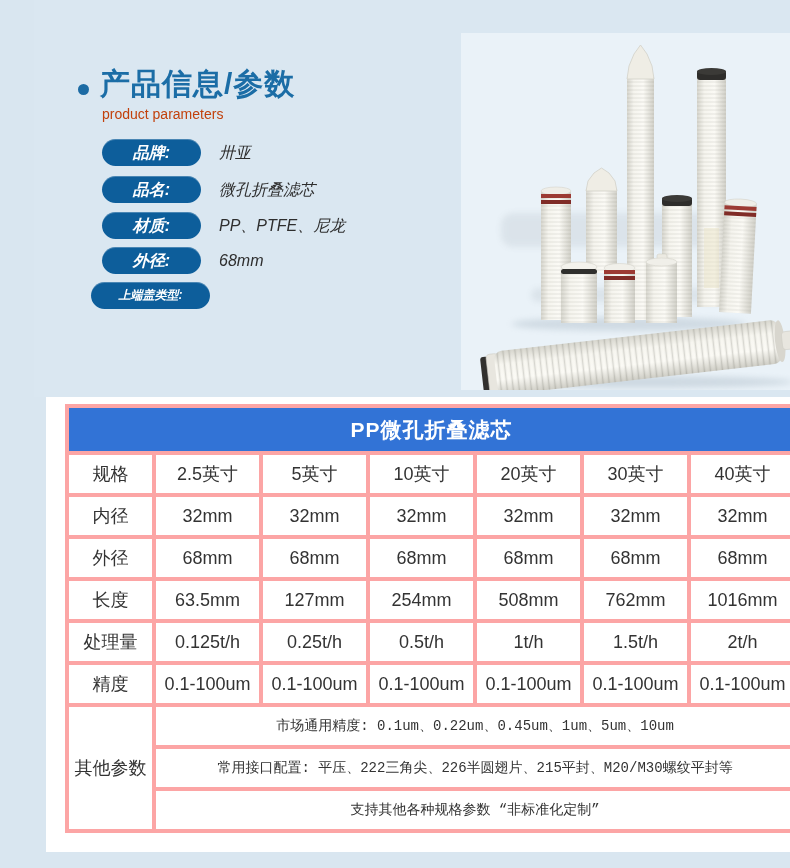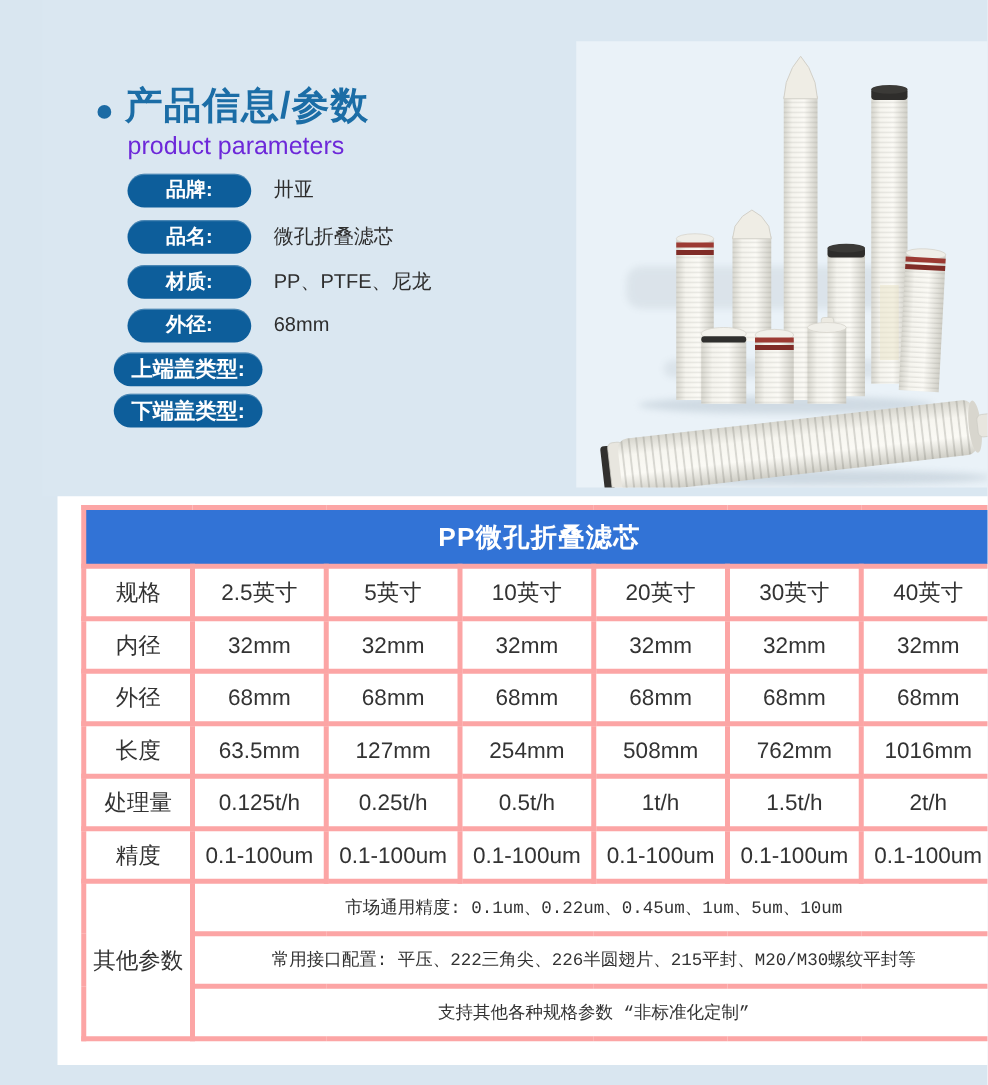--- a/index.html
+++ b/index.html
@@ -21,38 +21,38 @@
   .bullet {
     position:absolute; left:44px; top:84px; width:11px; height:11px;
     border-radius:50%; background:#1c6ba4;
   }
   .hero-title {
     position:absolute; left:66px; top:64px;
     font-size:30px; font-weight:bold; color:#1b6da6; letter-spacing:1px;
   }
   .hero-subtitle {
     position:absolute; left:68px; top:106px;
-    font-size:20px; color:#6d28d9;
-  }
-  .params { position:absolute; left:57px; top:139px; width:370px; height:230px; list-style:none; }
+    font-size:14px; color:#c2410c;
+  }
+  .params { position:absolute; left:57px; top:139px; width:370px; height:230px; list-style:none;font-style:italic; }
   .param-row { position:absolute; left:0; width:370px; height:28px; }
   .param-row:nth-child(1){ top:0; }
   .param-row:nth-child(2){ top:37px; }
   .param-row:nth-child(3){ top:73px; }
   .param-row:nth-child(4){ top:108px; }
   .param-row:nth-child(5){ top:143px; }
   .param-row:nth-child(6){ top:176px; }
   .pill {
     position:absolute; left:11px; top:0; width:99px; height:27px;
     background:#0d5e9b; border-radius:14px;
     color:#fff; font-size:16px; font-weight:bold;
     text-align:center; line-height:27px;
     box-shadow:inset 0 1px 0 rgba(255,255,255,0.25);
   }
-  .param-row:nth-child(n+5) .pill { left:0; width:119px; font-size:17px; }
+  .param-row:nth-child(n+5) .pill { left:0; width:119px; font-size:12px; }
   .param-value {
     position:absolute; left:128px; top:0; height:28px; line-height:28px;
     font-size:16px; color:#2e2e2e; white-space:nowrap;
   }
 
   
   .panel {
     position:absolute; left:12px; top:397px; width:766px; height:455px;
     background:#ffffff;
   }
@@ -200,21 +200,20 @@
         <span class="param-value">PP、PTFE、尼龙</span>
       </li>
       <li class="param-row">
         <span class="pill">外径:</span>
         <span class="param-value">68mm</span>
       </li>
       <li class="param-row">
         <span class="pill">上端盖类型:</span>
       </li>
       <li class="param-row">
-        <span class="pill">下端盖类型:</span>
       </li>
     </ul>
   </section>
 
   <section class="panel">
     <table class="spec-table">
       <colgroup>
         <col style="width:87px">
           <col style="width:107px">
           <col style="width:107px">

